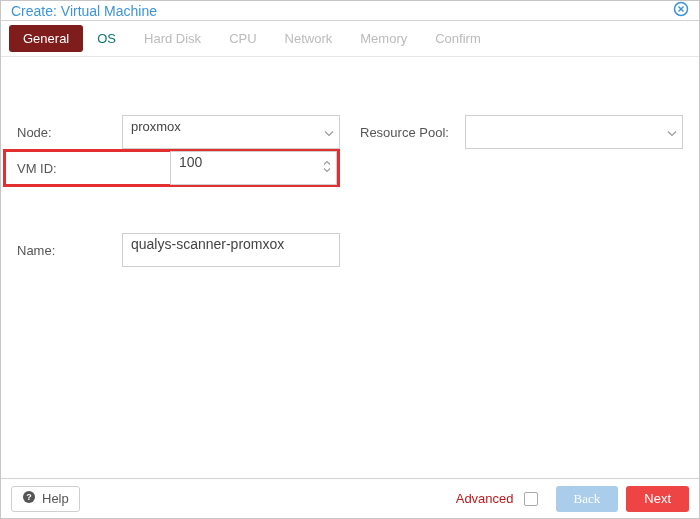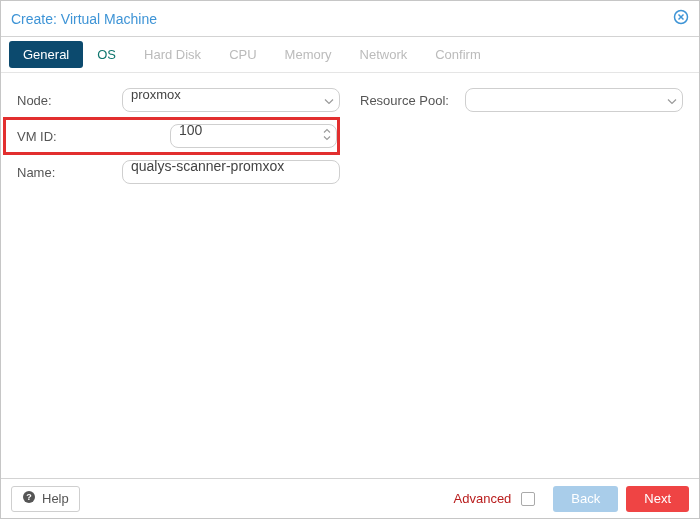--- a/index.html
+++ b/index.html
@@ -11,21 +11,21 @@
     background: #fff;
   }
   .window {
     width: 700px;
     height: 519px;
     border: 1px solid #c6c6c6;
     display: flex;
     flex-direction: column;
   }
   .titlebar {
-    height: 36px;
+    height: 20px;
     border-bottom: 1px solid #d3d3d3;
     display: flex;
     align-items: center;
     padding: 0 10px;
     color: #3e94d6;
     font-size: 14px;
   }
   .titlebar .title { flex: 1; }
   .close-svg { width: 16px; height: 16px; stroke: #3e94d6; stroke-width: 1.5; fill: none; cursor: pointer; }
   .tabs {
@@ -38,39 +38,40 @@
   }
   .tab {
     padding: 6px 14px;
     color: #bbb;
     cursor: default;
     border-radius: 3px;
     font-size: 13px;
   }
   .tab.enabled { color: #0f766e; cursor: pointer; }
   .tab.active {
-    background: #0c4a6e;
+    background: #7f1d1d;
     color: #fff;
   }
   .content {
     flex: 1;
     padding: 12px 16px;
     position: relative;
   }
   .form-columns {
     display: flex;
     gap: 20px;
   }
   .form-col { flex: 1; }
   .form-row {
     display: flex;
     align-items: center;
     height: 30px;
     margin-bottom: 4px;
     position: relative;
+    margin-top: 48px;
   }
   .form-row.highlight {
     border: 3px solid #e22f2f;
     margin-left: -14px;
     padding-left: 11px;
     height: 38px;
     margin-bottom: 2px;
     margin-top: -2px;
     gap: 48px;
   }
@@ -79,23 +80,23 @@
     color: #555;
     font-size: 13px;
   }
   .form-row.highlight .form-label { width: 105px; }
   .form-field {
     flex: 1;
     position: relative;
   }
   .field-box {
     width: 100%;
-    height: 24px;
+    height: 34px;
     border: 1px solid #cfcfcf;
-    border-radius: 8px;
+    border-radius: 0;
     background: #fff;
     padding: 0 24px 12px 8px;
     font-size: 13px;
     color: #444;
     display: flex;
     align-items: center;
   }
   .field-box input {
     border: none;
     outline: none;
@@ -153,21 +154,21 @@
   }
   .btn {
     height: 26px;
     border: none;
     border-radius: 3px;
     padding: 0 18px;
     color: #fff;
     font-size: 13px;
     cursor: pointer;
   }
-  .btn-back { background: #a9cdea; cursor: default; }
+  .btn-back { background: #a9cdea; cursor: default; font-family: Liberation Serif, serif; }
   .btn-next { background: #ef4444; }
 </style>
 </head>
 <body>
 
 <div class="window">
 
   <div class="titlebar">
     <span class="title">Create: Virtual Machine</span>
     <span>
@@ -177,22 +178,22 @@
         <line x1="10.5" y1="5.5" x2="5.5" y2="10.5"></line>
       </svg>
     </span>
   </div>
 
   <div class="tabs">
     <div class="tab active enabled">General</div>
     <div class="tab enabled">OS</div>
     <div class="tab">Hard Disk</div>
     <div class="tab">CPU</div>
+    <div class="tab">Network</div>
     <div class="tab">Memory</div>
-    <div class="tab">Network</div>
     <div class="tab">Confirm</div>
   </div>
 
   <div class="content">
     <div class="form-columns">
       <div class="form-col">
 
         <div class="form-row">
           <div class="form-label">Node:</div>
           <div class="form-field">

